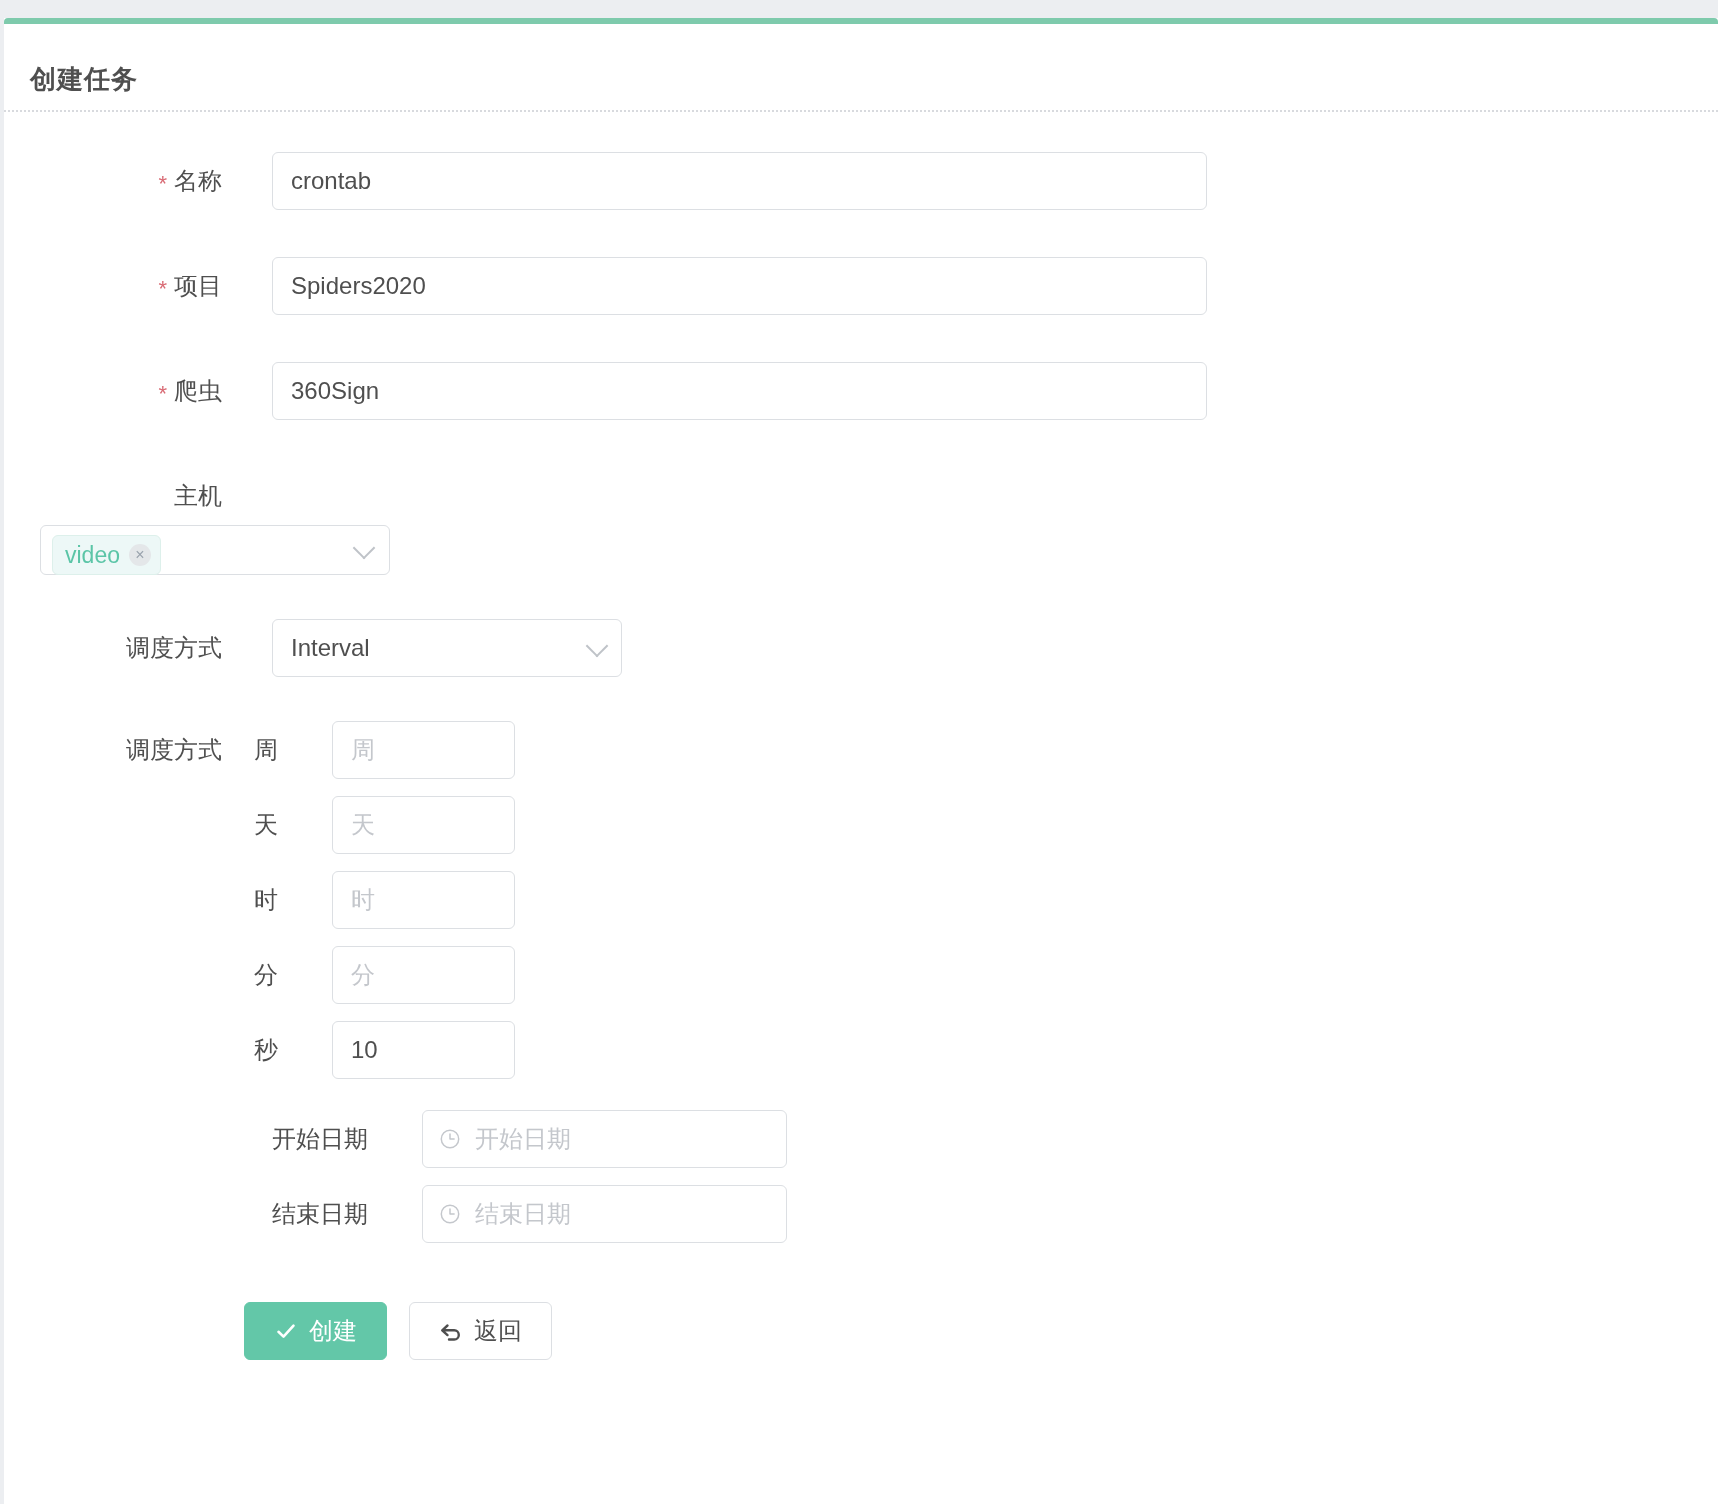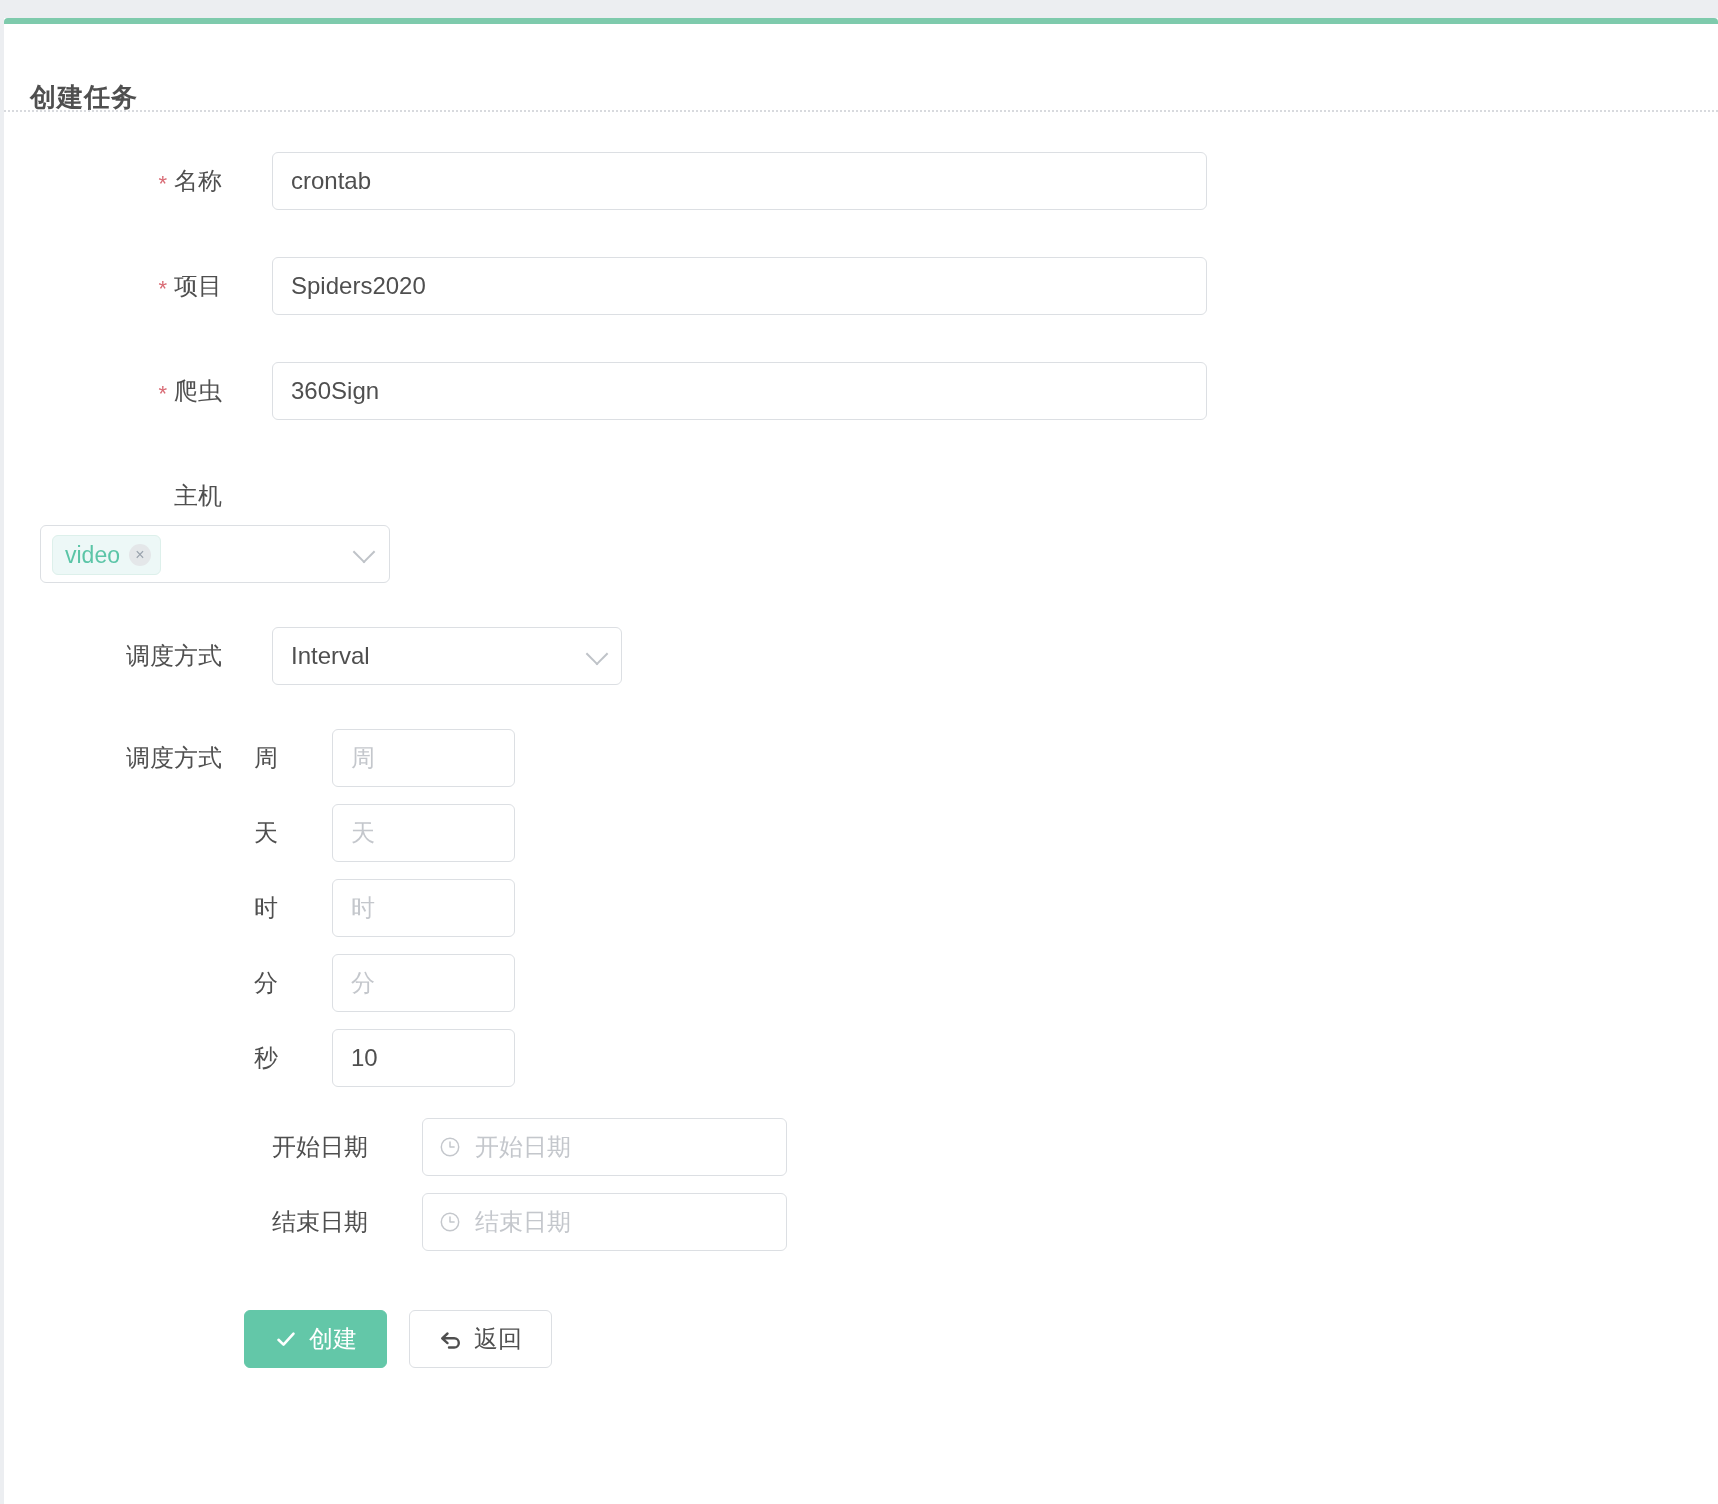--- a/index.html
+++ b/index.html
@@ -31,21 +31,21 @@
     top: 0;
     width: 100%;
     height: 6px;
     background: #7ecaac;
     border-top-left-radius: 4px;
     border-top-right-radius: 4px;
   }
   .card-header {
     position: absolute;
     left: 0;
-    top: 24px;
+    top: 6px;
     width: 100%;
     height: 86px;
   }
   .card-title {
     position: absolute;
     left: 26px;
     top: 38px;
     font-size: 26px;
     font-weight: bold;
     color: #4f4f4f;
@@ -126,21 +126,21 @@
     border-right: 2px solid #bfc3c8;
     border-bottom: 2px solid #bfc3c8;
     transform: rotate(45deg);
     pointer-events: none;
   }
 
   
   .tag-field {
     box-sizing: border-box;
     width: 350px;
-    height: 58px;
+    height: 50px;
     border: 1px solid #dcdfe3;
     border-radius: 6px;
     background: #fff;
     position: relative;
     padding: 9px 0 0 11px;
   }
   .tag {
     display: inline-flex;
     align-items: center;
     height: 38px;

